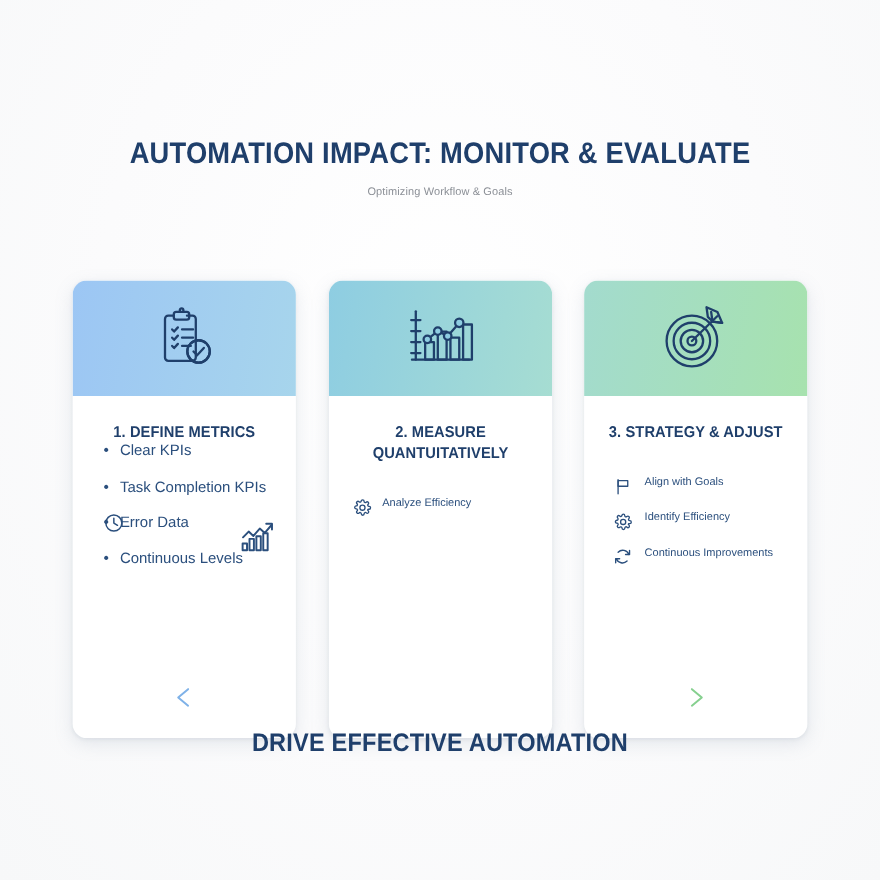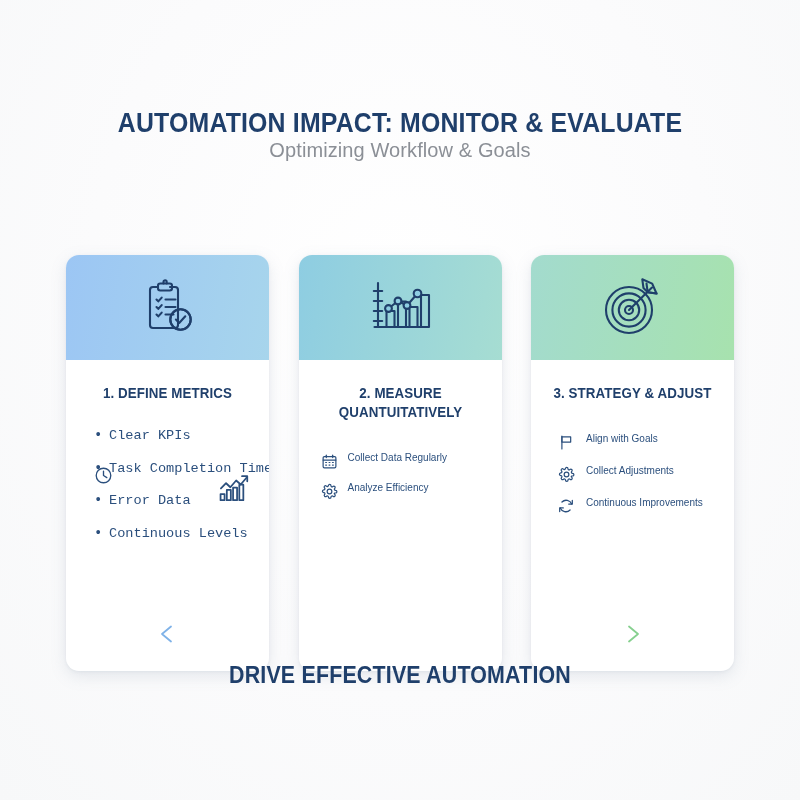--- a/index.html
+++ b/index.html
@@ -15,36 +15,37 @@
   .page {
     position: relative;
     width: 800px;
     height: 800px;
     background: radial-gradient(ellipse at 50% 38%, #ffffff 0%, #fbfbfc 55%, #f7f8f9 100%);
   }
 
   
   .header {
     position: absolute;
-    top: 108px;
+    top: 124px;
     left: 0;
     width: 800px;
     text-align: center;
   }
   .main-title {
     font-size: 27px;
     font-weight: 700;
     letter-spacing: 0.2px;
     color: #1f3f6b;
     font-family: "Liberation Sans Narrow", "Liberation Sans", sans-serif;
     transform: scaleX(0.92);
     white-space: nowrap;
   }
   .subtitle {
-    font-size: 20px;
+    margin-top: 14px;
+    font-size: 10px;
     font-weight: 400;
     color: #8b8f96;
     letter-spacing: 0.1px;
   }
 
   
   .cards {
     position: absolute;
     top: 255px;
     left: 66px;
@@ -91,23 +92,21 @@
     color: #1f3f6b;
     line-height: 1.35;
     letter-spacing: 0.1px;
     font-family: "Liberation Sans Narrow", "Liberation Sans", sans-serif;
     transform: scaleX(0.94);
   }
 
   
   .bullet-list {
     list-style: none;
-    margin-top: 26px;
     padding-left: 12px;
-    font-family: Liberation Mono, monospace;
   }
   .bullet-list li {
     position: relative;
     padding-left: 15px;
     font-size: 13.6px;
     color: #2b4f7d;
     line-height: 1.0;
     margin-bottom: 19px;
     white-space: nowrap;
   }
@@ -206,21 +205,21 @@
             <circle cx="44.5" cy="43.5" r="10.2" fill="#ffffff" fill-opacity="0.0"></circle>
             <circle cx="44.5" cy="43.5" r="10.2"></circle>
             <path d="M39.9 43.6l3.3 3.4 6.1-6.7"></path>
           </svg>
         </span>
       </div>
       <div class="card-body">
         <div class="card-title">1. DEFINE METRICS</div>
         <ul class="bullet-list">
           <li>Clear KPIs</li>
-          <li>Task Completion Time</li>
+          <li>Task Completion KPIs</li>
           <li>Error Data</li>
           <li>Continuous Levels</li>
         </ul>
 
         <span class="float-icon float-clock">
           <svg width="19" height="19" viewBox="0 0 24 24" fill="none" stroke="#2b4f7d" stroke-width="1.7" stroke-linecap="round" stroke-linejoin="round">
             <circle cx="12" cy="12" r="9.2"></circle>
             <path d="M12 6.6V12l4.2 2.6"></path>
           </svg>
         </span>
@@ -259,37 +258,20 @@
             <circle cx="50.5" cy="16.5" r="3.8" fill="#8ecde2"></circle>
           </svg>
         </span>
       </div>
       <div class="card-body">
         <div class="card-title">2. MEASURE QUANTUITATIVELY</div>
         <ul class="icon-list">
           <li>
             <span class="li-icon">
               <svg width="17" height="17" viewBox="0 0 24 24" fill="none" stroke="#2b4f7d" stroke-width="1.7" stroke-linecap="round" stroke-linejoin="round">
-                <rect x="3" y="5" width="18" height="16" rx="1.8"></rect>
-                <path d="M3 10h18"></path>
-                <path d="M7.5 3v3.4"></path>
-                  <path d="M16.5 3v3.4"></path>
-                <path d="M6.6 13.4h1.2"></path>
-                  <path d="M11.4 13.4h1.2"></path>
-                  <path d="M16.2 13.4h1.2"></path>
-                <path d="M6.6 17h1.2"></path>
-                  <path d="M11.4 17h1.2"></path>
-                  <path d="M16.2 17h1.2"></path>
-              </svg>
-            </span>
-            <span>Collect Data Regularly</span>
-          </li>
-          <li>
-            <span class="li-icon">
-              <svg width="17" height="17" viewBox="0 0 24 24" fill="none" stroke="#2b4f7d" stroke-width="1.7" stroke-linecap="round" stroke-linejoin="round">
                 <circle cx="12" cy="12" r="3.3"></circle>
                 <path d="M19.1 14.3a1.5 1.5 0 0 0 .3 1.7l.1.1a1.8 1.8 0 1 1-2.6 2.6l-.1-.1a1.5 1.5 0 0 0-1.7-.3 1.5 1.5 0 0 0-.9 1.4v.2a1.8 1.8 0 1 1-3.7 0v-.1a1.5 1.5 0 0 0-1-1.4 1.5 1.5 0 0 0-1.7.3l-.1.1a1.8 1.8 0 1 1-2.6-2.6l.1-.1a1.5 1.5 0 0 0 .3-1.7 1.5 1.5 0 0 0-1.4-.9H3.9a1.8 1.8 0 1 1 0-3.7h.1a1.5 1.5 0 0 0 1.4-1 1.5 1.5 0 0 0-.3-1.7l-.1-.1a1.8 1.8 0 1 1 2.6-2.6l.1.1a1.5 1.5 0 0 0 1.7.3h.1a1.5 1.5 0 0 0 .9-1.4V3.9a1.8 1.8 0 1 1 3.7 0V4a1.5 1.5 0 0 0 .9 1.4 1.5 1.5 0 0 0 1.7-.3l.1-.1a1.8 1.8 0 1 1 2.6 2.6l-.1.1a1.5 1.5 0 0 0-.3 1.7v.1a1.5 1.5 0 0 0 1.4.9h.2a1.8 1.8 0 1 1 0 3.7H20a1.5 1.5 0 0 0-1.4.9z"></path>
               </svg>
             </span>
             <span>Analyze Efficiency</span>
           </li>
         </ul>
       </div>
     </div>
 
@@ -319,21 +301,21 @@
             </span>
             <span>Align with Goals</span>
           </li>
           <li>
             <span class="li-icon">
               <svg width="17" height="17" viewBox="0 0 24 24" fill="none" stroke="#2b4f7d" stroke-width="1.7" stroke-linecap="round" stroke-linejoin="round">
                 <circle cx="12" cy="12" r="3.3"></circle>
                 <path d="M19.1 14.3a1.5 1.5 0 0 0 .3 1.7l.1.1a1.8 1.8 0 1 1-2.6 2.6l-.1-.1a1.5 1.5 0 0 0-1.7-.3 1.5 1.5 0 0 0-.9 1.4v.2a1.8 1.8 0 1 1-3.7 0v-.1a1.5 1.5 0 0 0-1-1.4 1.5 1.5 0 0 0-1.7.3l-.1.1a1.8 1.8 0 1 1-2.6-2.6l.1-.1a1.5 1.5 0 0 0 .3-1.7 1.5 1.5 0 0 0-1.4-.9H3.9a1.8 1.8 0 1 1 0-3.7h.1a1.5 1.5 0 0 0 1.4-1 1.5 1.5 0 0 0-.3-1.7l-.1-.1a1.8 1.8 0 1 1 2.6-2.6l.1.1a1.5 1.5 0 0 0 1.7.3h.1a1.5 1.5 0 0 0 .9-1.4V3.9a1.8 1.8 0 1 1 3.7 0V4a1.5 1.5 0 0 0 .9 1.4 1.5 1.5 0 0 0 1.7-.3l.1-.1a1.8 1.8 0 1 1 2.6 2.6l-.1.1a1.5 1.5 0 0 0-.3 1.7v.1a1.5 1.5 0 0 0 1.4.9h.2a1.8 1.8 0 1 1 0 3.7H20a1.5 1.5 0 0 0-1.4.9z"></path>
               </svg>
             </span>
-            <span>Collect Adjustments</span>
+            <span>Identify Efficiency</span>
           </li>
           <li>
             <span class="li-icon">
               <svg width="18" height="18" viewBox="0 0 24 24" fill="none" stroke="#2b4f7d" stroke-width="1.7" stroke-linecap="round" stroke-linejoin="round">
                 <path d="M19.6 9.4A8 8 0 0 0 6.6 6.6"></path>
                 <path d="M4.4 14.6a8 8 0 0 0 13 2.8"></path>
                 <path d="M20.4 4.6v4.8h-4.8"></path>
                 <path d="M3.6 19.4v-4.8h4.8"></path>
               </svg>
             </span>

